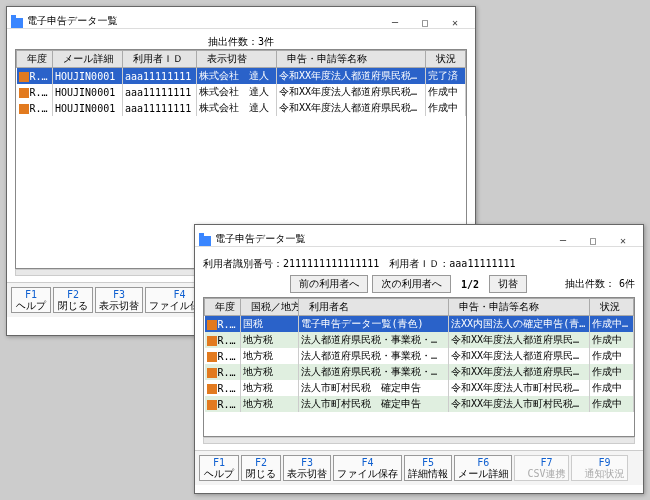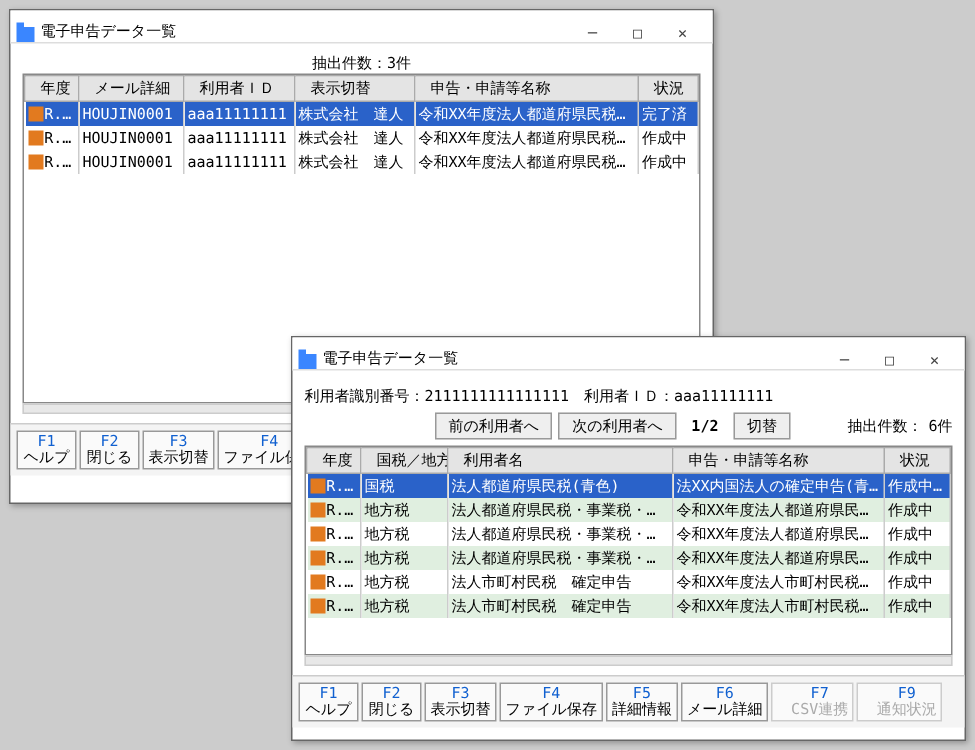--- a/index.html
+++ b/index.html
@@ -164,21 +164,21 @@
               <th>国税／地方税</th>
               <th>利用者名</th>
               <th>申告・申請等名称</th>
               <th>状況</th>
             </tr>
           </thead>
         <tbody id="bb">
             <tr class="row-sel">
               <td><span class="ic"></span>R.XX</td>
               <td>国税</td>
-              <td>法人都道府県民税(青色)</td>
+              <td>電子申告データ一覧(青色)</td>
               <td>法XX内国法人の確定申告(青色)</td>
               <td>作成中(…</td>
             </tr>
             <tr class="row-alt">
               <td><span class="ic"></span>R.XX</td>
               <td>地方税</td>
               <td>法人都道府県民税・事業税・特別法人事業…</td>
               <td>令和XX年度法人都道府県民税・事業税・特別…</td>
               <td>作成中</td>
             </tr>

